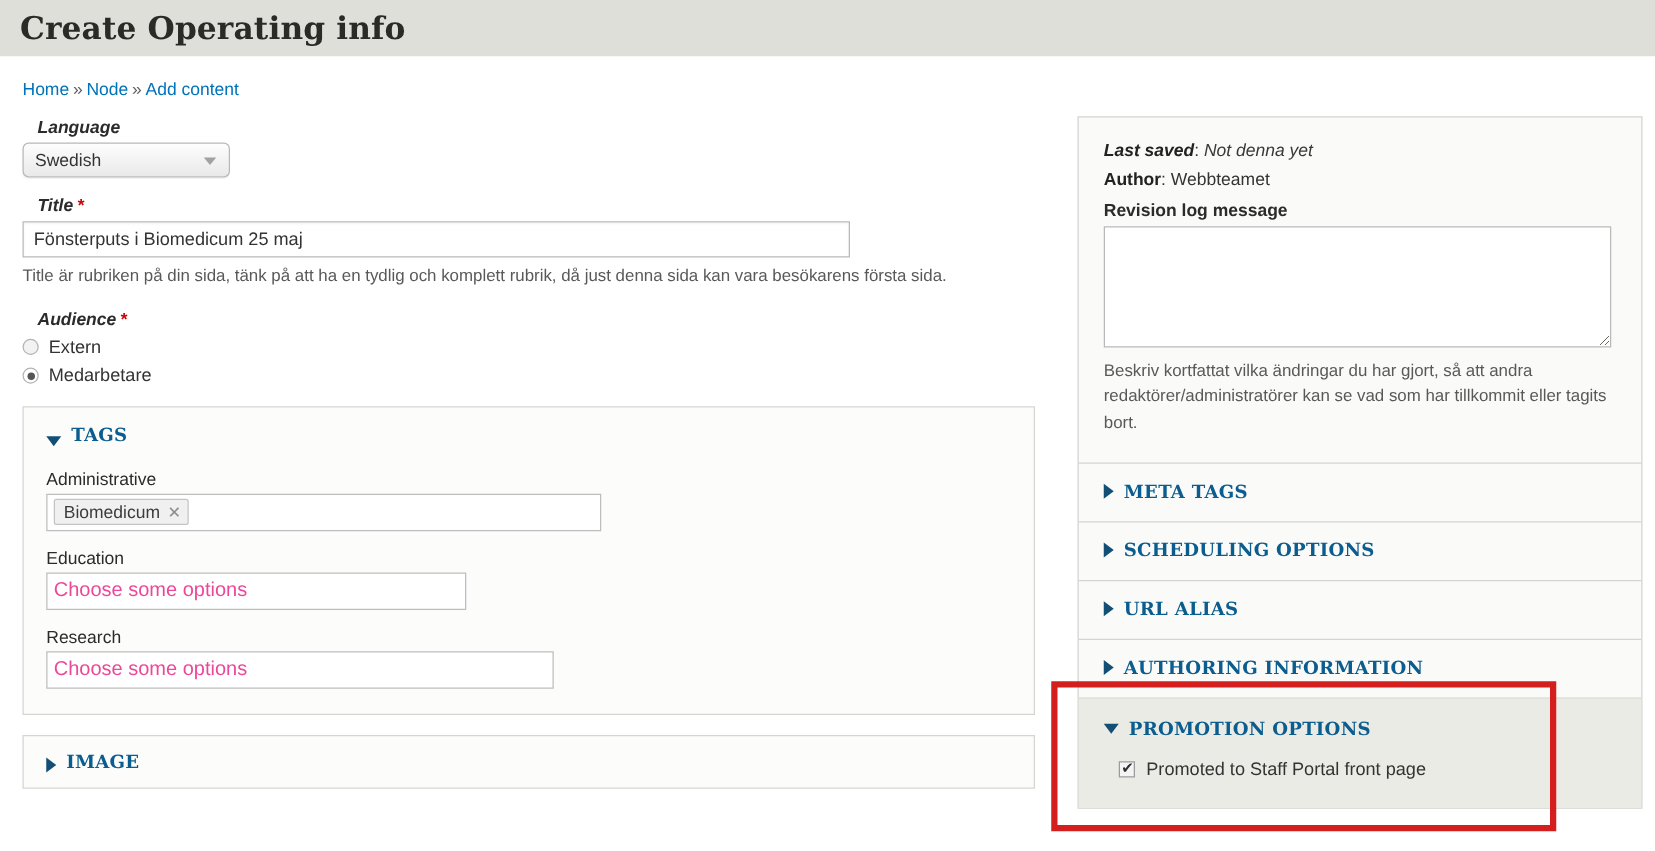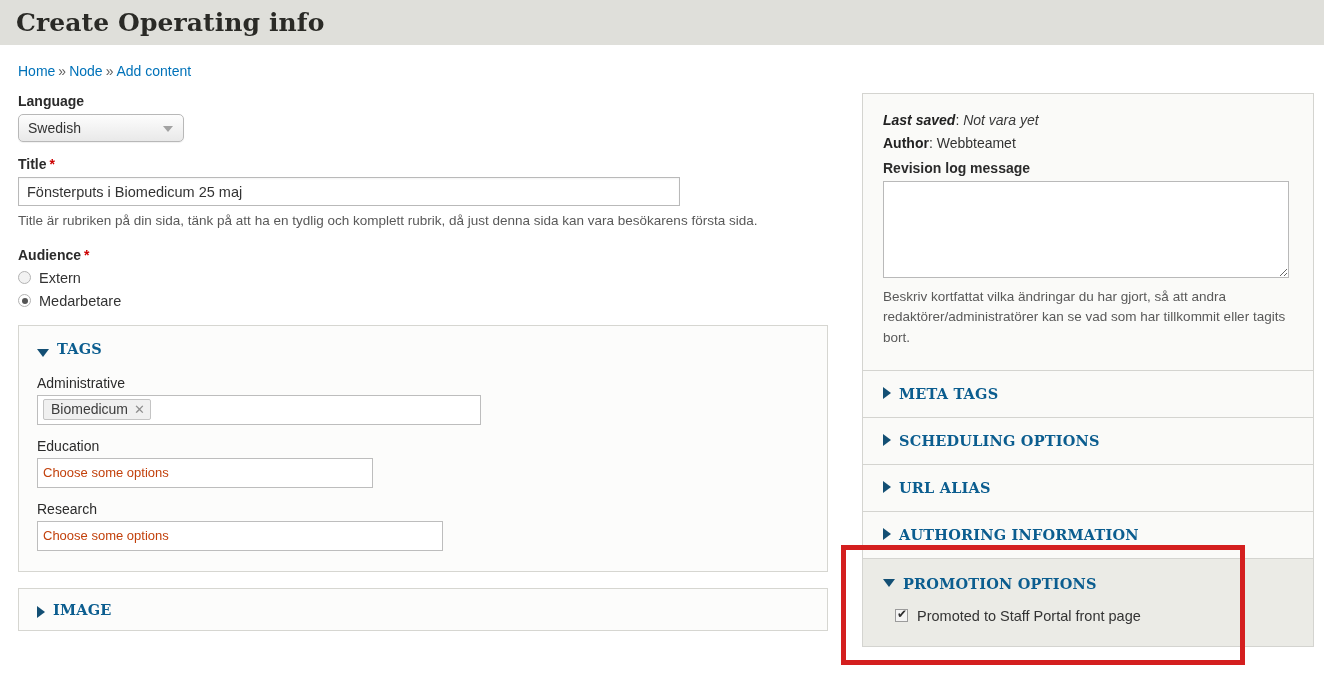--- a/index.html
+++ b/index.html
@@ -64,22 +64,23 @@
     margin-left: 34px;
     width: 452px;
     flex: 0 0 452px;
   }
 
   
   .field-label {
     font-weight: bold;
     font-size: 14px;
     color: #2b2b2b;
-    margin: 0 0 5px 0;
+    margin: 0 0 5px 12px;
     display: block;
+    font-style: italic;
   }
   .req {
     color: #c00;
     font-weight: bold;
     margin-left: 3px;
   }
   .desc {
     font-size: 13.5px;
     color: #595959;
     line-height: 1.45;
@@ -230,22 +231,22 @@
     color: #3b3b3b;
   }
   .chip-x {
     margin-left: 6px;
     color: #8d8d8d;
     font-size: 13px;
     line-height: 1;
     cursor: pointer;
   }
   .placeholder {
-    color: #c2410c;
-    font-size: 13px;
+    color: #ec4899;
+    font-size: 16px;
   }
 
   
   .side-panel {
     border: 1px solid #d4d4d0;
     background: #fafaf8;
     box-sizing: border-box;
     width: 452px;
   }
   .side-summary {
@@ -431,21 +432,21 @@
       </div>
     </div>
 
   </div>
 
   <div class="col-side">
     <div class="side-panel">
 
       <div class="side-summary">
         <div class="meta-line meta-saved">
-          <b>Last saved</b><span>: </span><i>Not vara yet</i>
+          <b>Last saved</b><span>: </span><i>Not denna yet</i>
         </div>
         <div class="meta-line">
           <b>Author</b><span>: </span><span>Webbteamet</span>
         </div>
         <label class="rev-label">Revision log message</label>
         <textarea class="rev-textarea" style=""></textarea>
         <p class="rev-desc">Beskriv kortfattat vilka ändringar du har gjort, så att andra redaktörer/administratörer kan se vad som har tillkommit eller tagits bort.</p>
       </div>
 
       <div class="acc-item">

